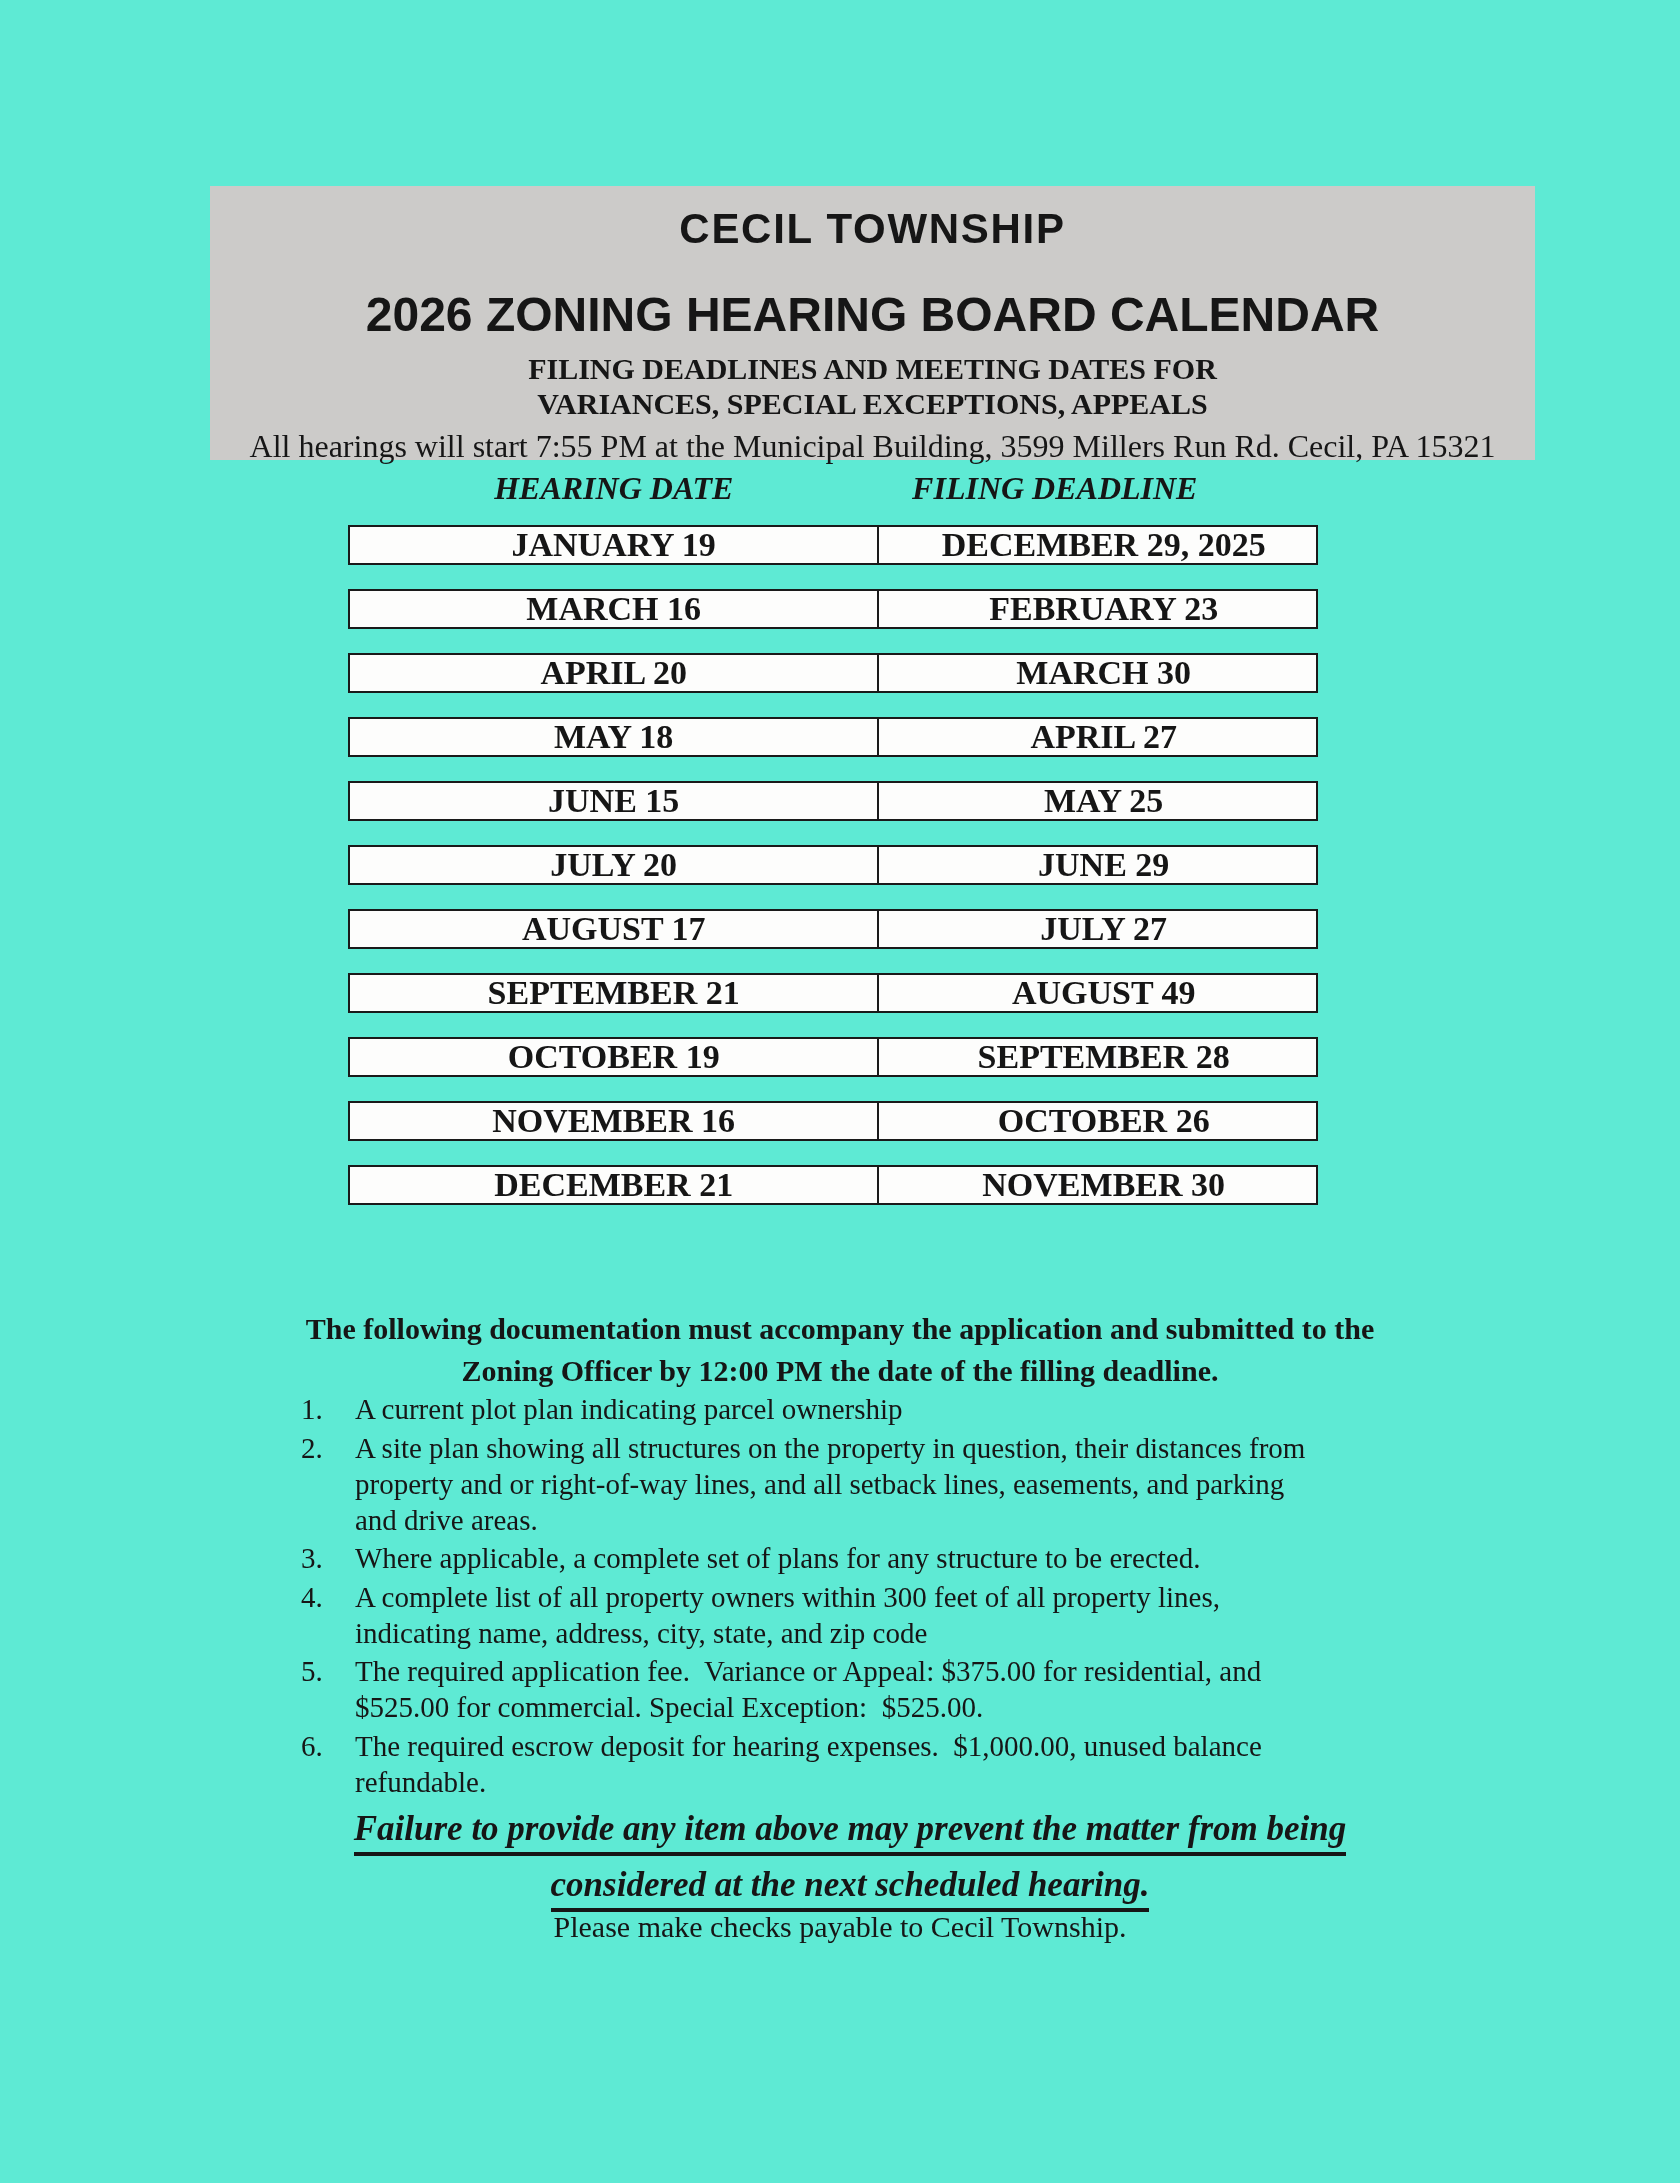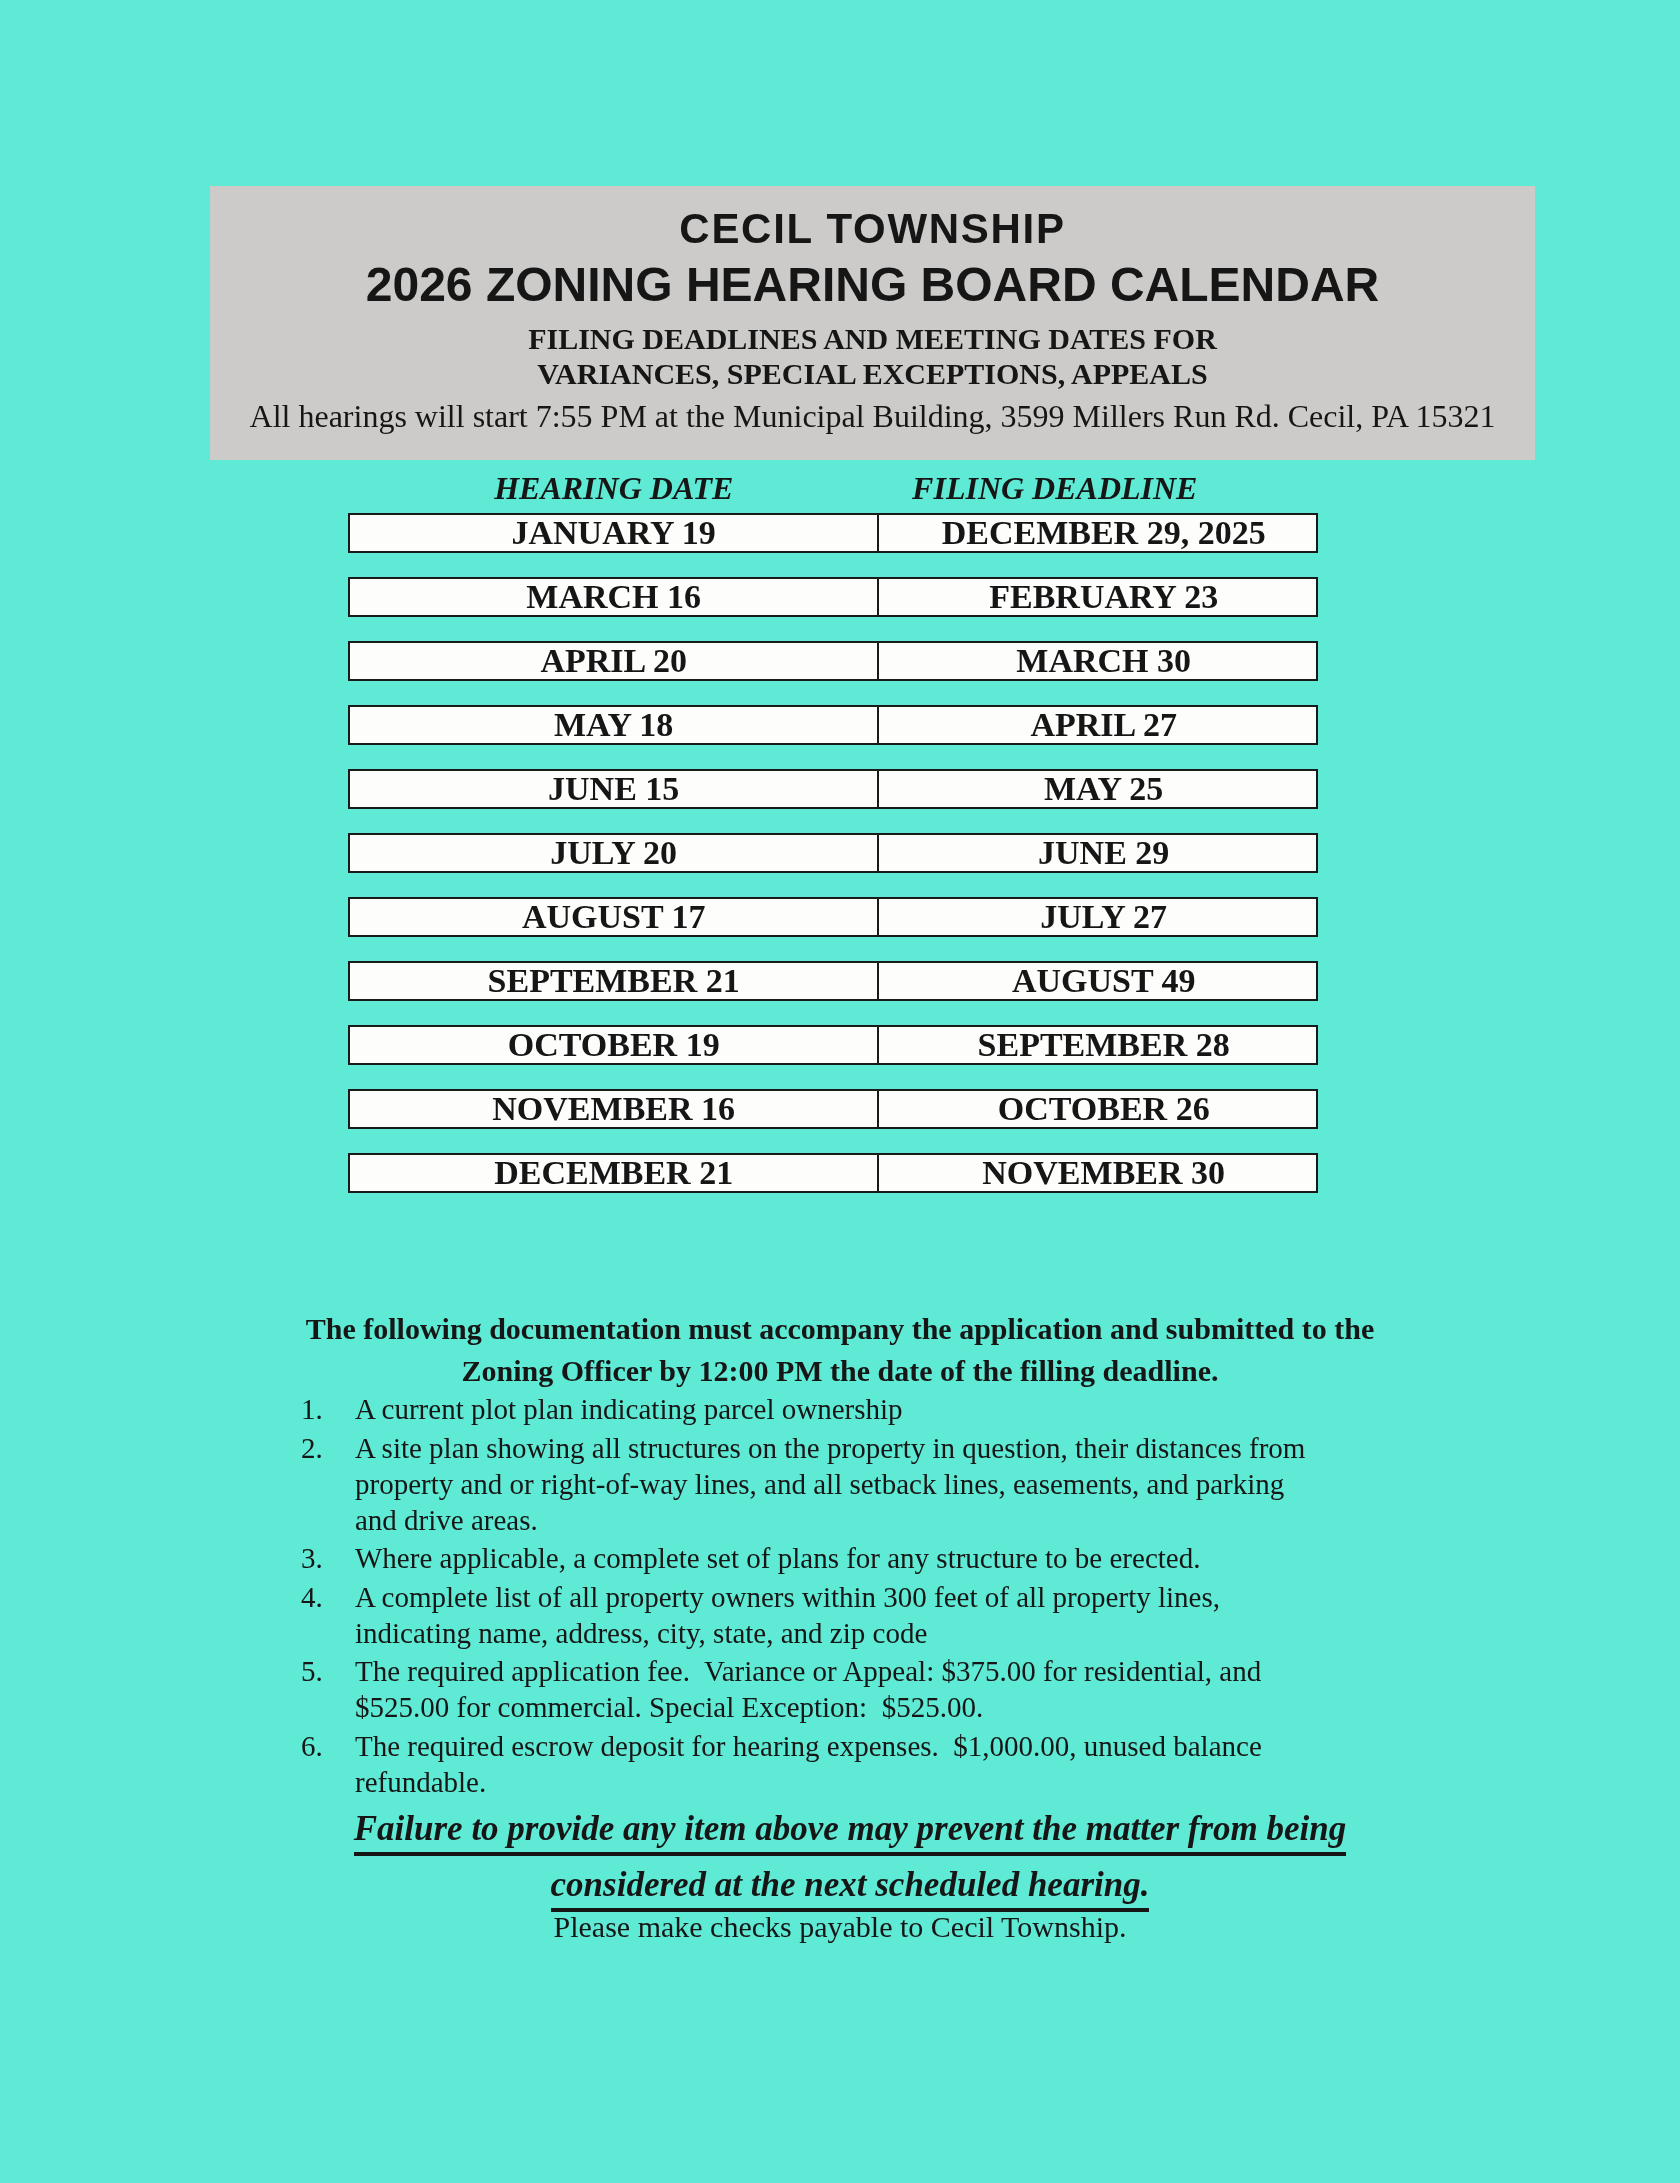--- a/index.html
+++ b/index.html
@@ -13,31 +13,31 @@
   .header-box {
     position:absolute; left:210px; top:186px; width:1325px; height:274px;
     background:#cccbc9; text-align:center;
   }
   .hb-township {
     font-family:"Liberation Sans", sans-serif; font-weight:bold;
     font-size:42px; letter-spacing:1.7px; padding-top:22px; line-height:1;
   }
   .hb-title {
     font-family:"Liberation Sans", sans-serif; font-weight:bold;
-    font-size:48px; margin-top:11px; line-height:1;
+    font-size:48px; margin-top:41px; line-height:1;
   }
   .hb-sub { font-weight:bold; font-size:30px; line-height:35px; }
   .hb-sub.first { margin-top:11.8px; }
   .hb-note { font-size:32px; margin-top:7.6px; line-height:37px; white-space:pre; }
 
   
   .schedule { position:absolute; left:348px; top:470px; width:970px; }
   .schedule-head {
     display:flex; font-weight:bold; font-style:italic; font-size:32px;
-    line-height:37px; margin-bottom:6px;
+    line-height:37px; margin-bottom:18px;
   }
   .sh-hearing { width:54.8%; text-align:center; }
   .sh-deadline { flex:1; text-align:center; transform:translateX(-44px); }
   .s-row {
     display:flex; height:40px; box-sizing:border-box;
     border:2.5px solid #1a1a1a; margin-bottom:24px; background:#fdfdfc;
     font-weight:bold; font-size:34px;gap:12px;
   }
   .s-row:last-child { margin-bottom:0; }
   .s-cell { display:flex; align-items:center; justify-content:center; box-sizing:border-box; white-space:pre; }

